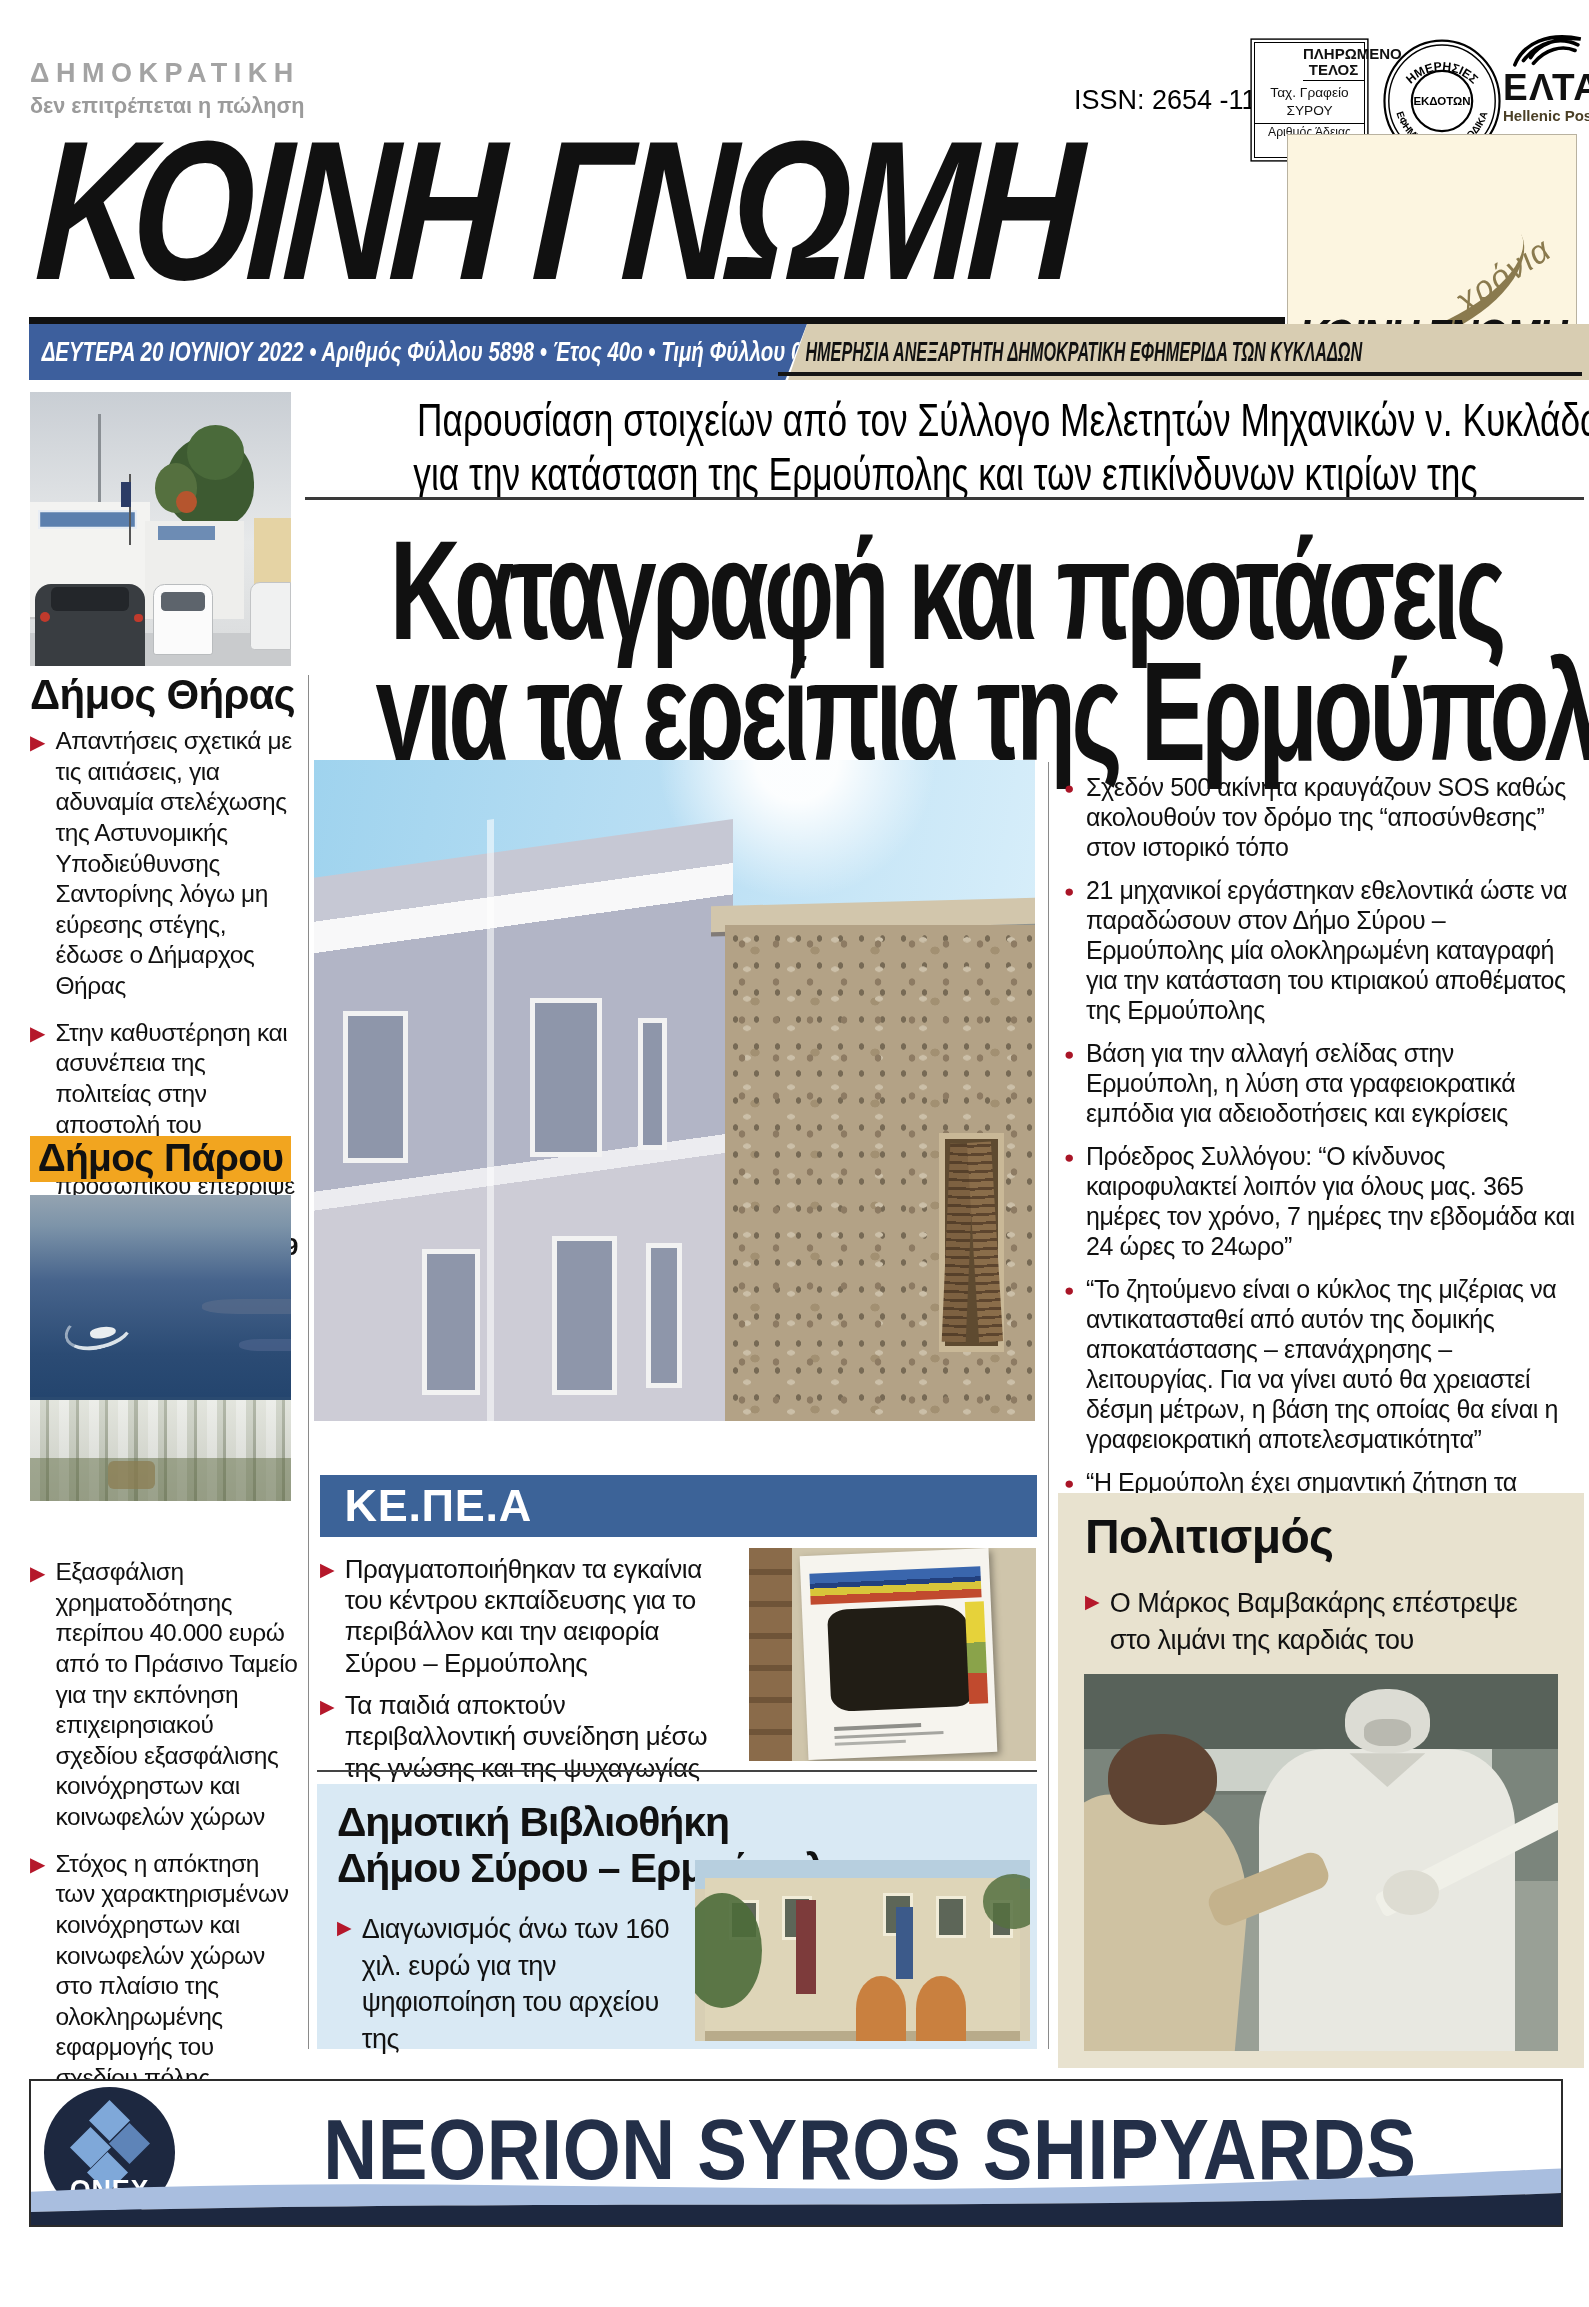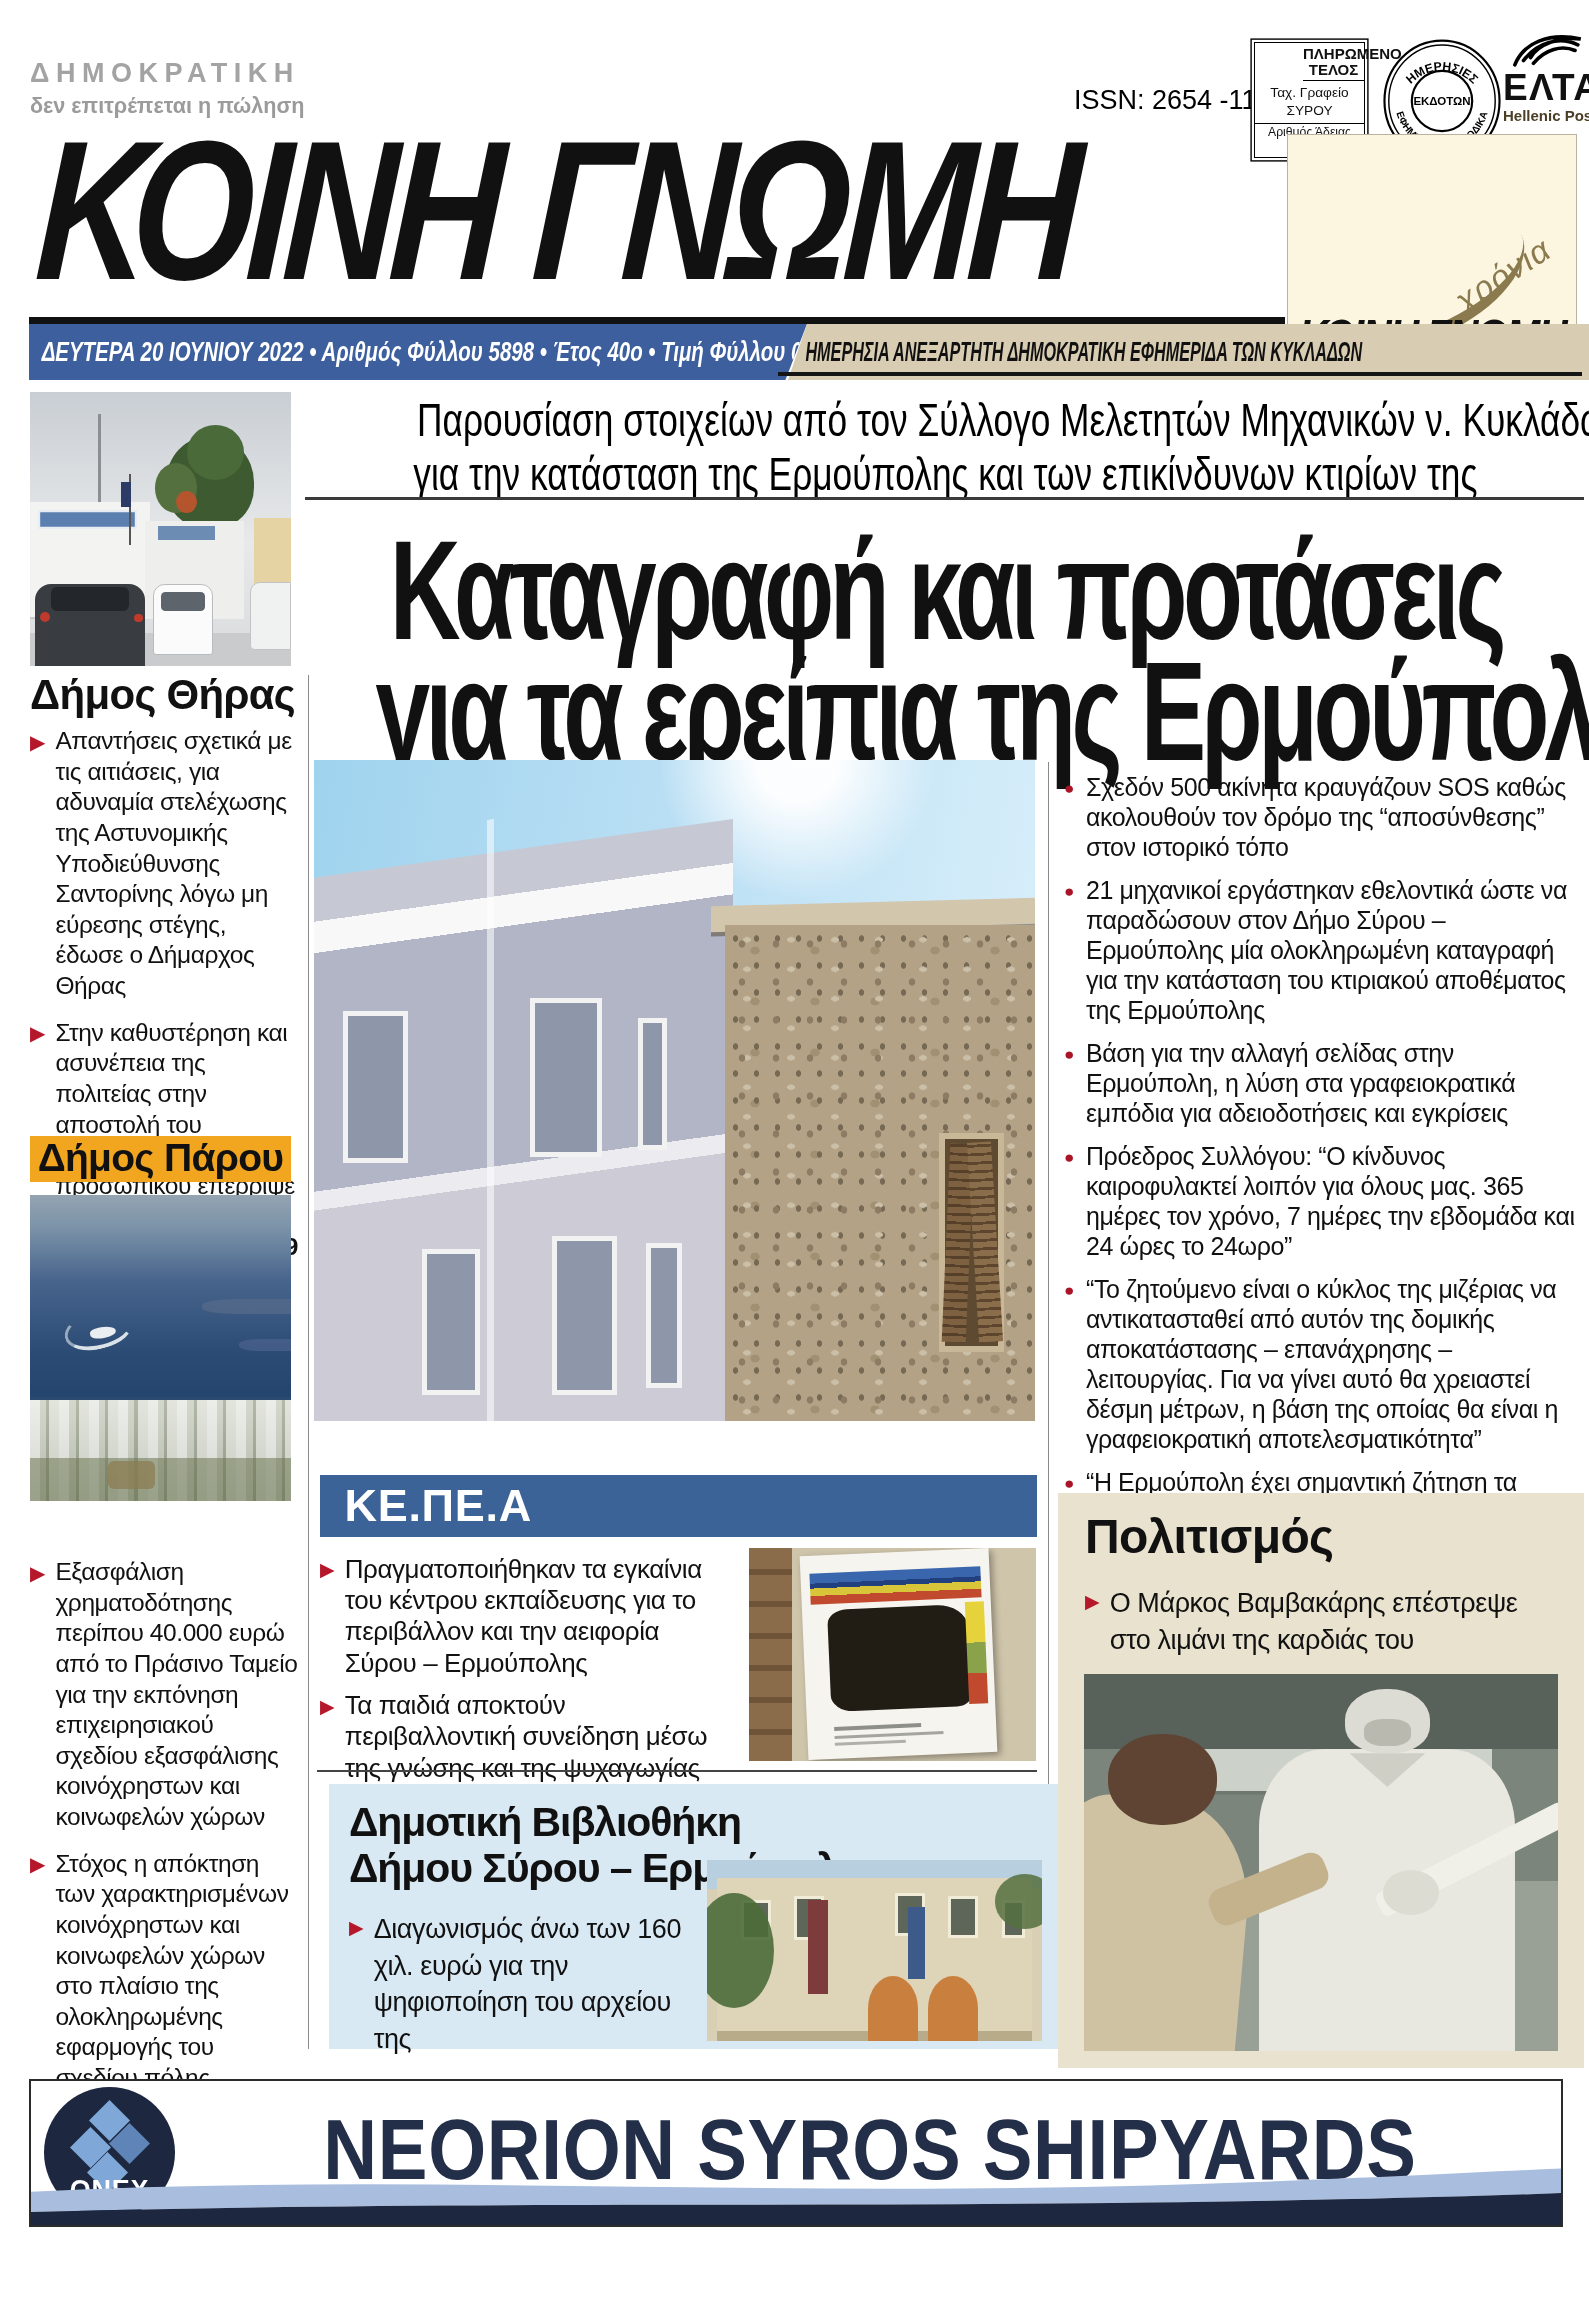--- a/index.html
+++ b/index.html
@@ -433,21 +433,21 @@
       <div class="kp-blob"></div>
       <div class="kp-rain"></div>
       <div class="kp-l1"></div>
       <div class="kp-l2"></div>
       <div class="kp-l3"></div>
     </div>
   </div>
 
   <div class="b hrule" style="left:317px;top:1770px;width:720px;height:2.2px;"></div>
 
-  <div class="b panel-lib" style="left:329px;top:1784px;padding-left:42px;">
+  <div class="b panel-lib" style="left:317px;top:1784px;">
     <div class="lib-title" style="position:absolute;left:20px;top:16px;">
       <span>Δημοτική Βιβλιοθήκη</span><br>
       <span>Δήμου Σύρου – Ερμούπολης</span>
     </div>
     <div class="boxlist" style="position:absolute;left:20px;top:127px;width:360px;">
 
         <div class="bullet">
           <span class="tri">▶</span>
           <p class="btxt"><span>Διαγωνισμός άνω των 160 χιλ. ευρώ για την ψηφιοποίηση του αρχείου της</span></p>
         </div>

